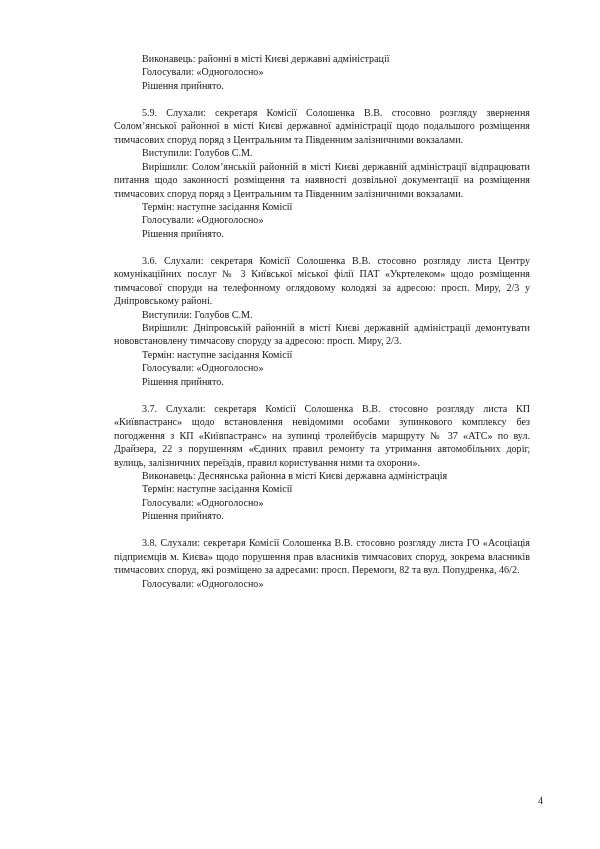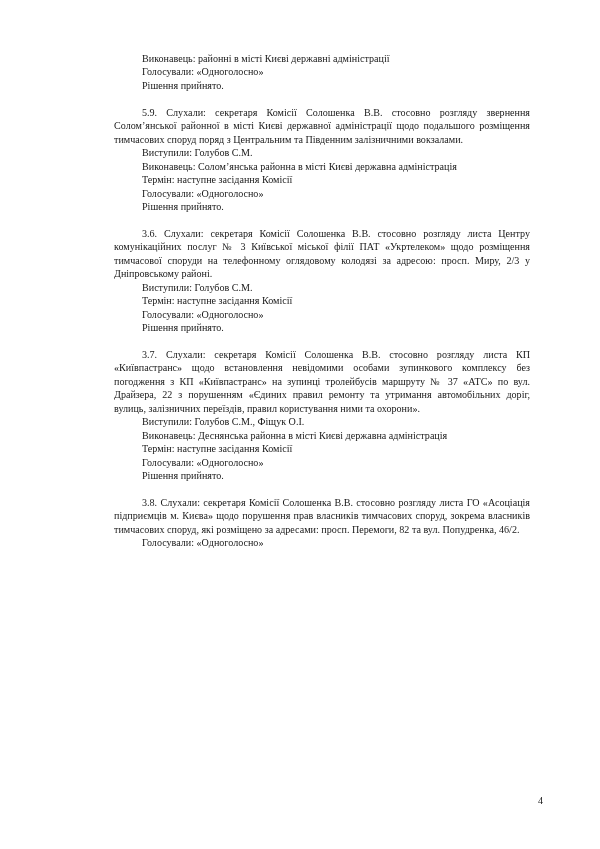--- a/index.html
+++ b/index.html
@@ -67,37 +67,37 @@
   <div class="content" id="doc-body">
       <div class="block">
         <p class="doc-line">Виконавець: районні в місті Києві державні адміністрації</p>
         <p class="doc-line">Голосували: «Одноголосно»</p>
         <p class="doc-line">Рішення прийнято.</p>
       </div>
       <div class="gap"></div>
       <div class="block">
         <p class="doc-para">5.9. Слухали: секретаря Комісії Солошенка В.В. стосовно розгляду звернення Солом’янської районної в місті Києві державної адміністрації щодо подальшого розміщення тимчасових споруд поряд з Центральним та Південним залізничними вокзалами.</p>
         <p class="doc-line">Виступили: Голубов С.М.</p>
-        <p class="doc-line">Виконавець: Солом’янська районна в місті Києві державна адміністрація</p>
+        <p class="doc-para">Вирішили: Солом’янській районній в місті Києві державній адміністрації відпрацювати питання щодо законності розміщення та наявності дозвільної документації на розміщення тимчасових споруд поряд з Центральним та Південним залізничними вокзалами.</p>
         <p class="doc-line">Термін: наступне засідання Комісії</p>
         <p class="doc-line">Голосували: «Одноголосно»</p>
         <p class="doc-line">Рішення прийнято.</p>
       </div>
       <div class="gap"></div>
       <div class="block">
         <p class="doc-para">3.6. Слухали: секретаря Комісії Солошенка В.В. стосовно розгляду листа Центру комунікаційних послуг № 3 Київської міської філії ПАТ «Укртелеком» щодо розміщення тимчасової споруди на телефонному оглядовому колодязі за адресою: просп. Миру, 2/3 у Дніпровському районі.</p>
         <p class="doc-line">Виступили: Голубов С.М.</p>
+        <p class="doc-para">Вирішили: Дніпровській районній в місті Києві державній адміністрації демонтувати нововстановлену тимчасову споруду за адресою: просп. Миру, 2/3.</p>
         <p class="doc-line">Термін: наступне засідання Комісії</p>
         <p class="doc-line">Голосували: «Одноголосно»</p>
         <p class="doc-line">Рішення прийнято.</p>
       </div>
       <div class="gap"></div>
       <div class="block">
         <p class="doc-para">3.7. Слухали: секретаря Комісії Солошенка В.В. стосовно розгляду листа КП «Київпастранс» щодо встановлення невідомими особами зупинкового комплексу без погодження з КП «Київпастранс» на зупинці тролейбусів маршруту № 37 «АТС» по вул. Драйзера, 22 з порушенням «Єдиних правил ремонту та утримання автомобільних доріг, вулиць, залізничних переїздів, правил користування ними та охорони».</p>
-        <p class="doc-line">Виступили: Голубов С.М., Фіщук О.І.</p>
         <p class="doc-line">Виконавець: Деснянська районна в місті Києві державна адміністрація</p>
         <p class="doc-line">Термін: наступне засідання Комісії</p>
         <p class="doc-line">Голосували: «Одноголосно»</p>
         <p class="doc-line">Рішення прийнято.</p>
       </div>
       <div class="gap"></div>
       <div class="block">
         <p class="doc-para">3.8. Слухали: секретаря Комісії Солошенка В.В. стосовно розгляду листа ГО «Асоціація підприємців м. Києва» щодо порушення прав власників тимчасових споруд, зокрема власників тимчасових споруд, які розміщено за адресами: просп. Перемоги, 82 та вул. Попудренка, 46/2.</p>
         <p class="doc-line">Голосували: «Одноголосно»</p>
       </div>

